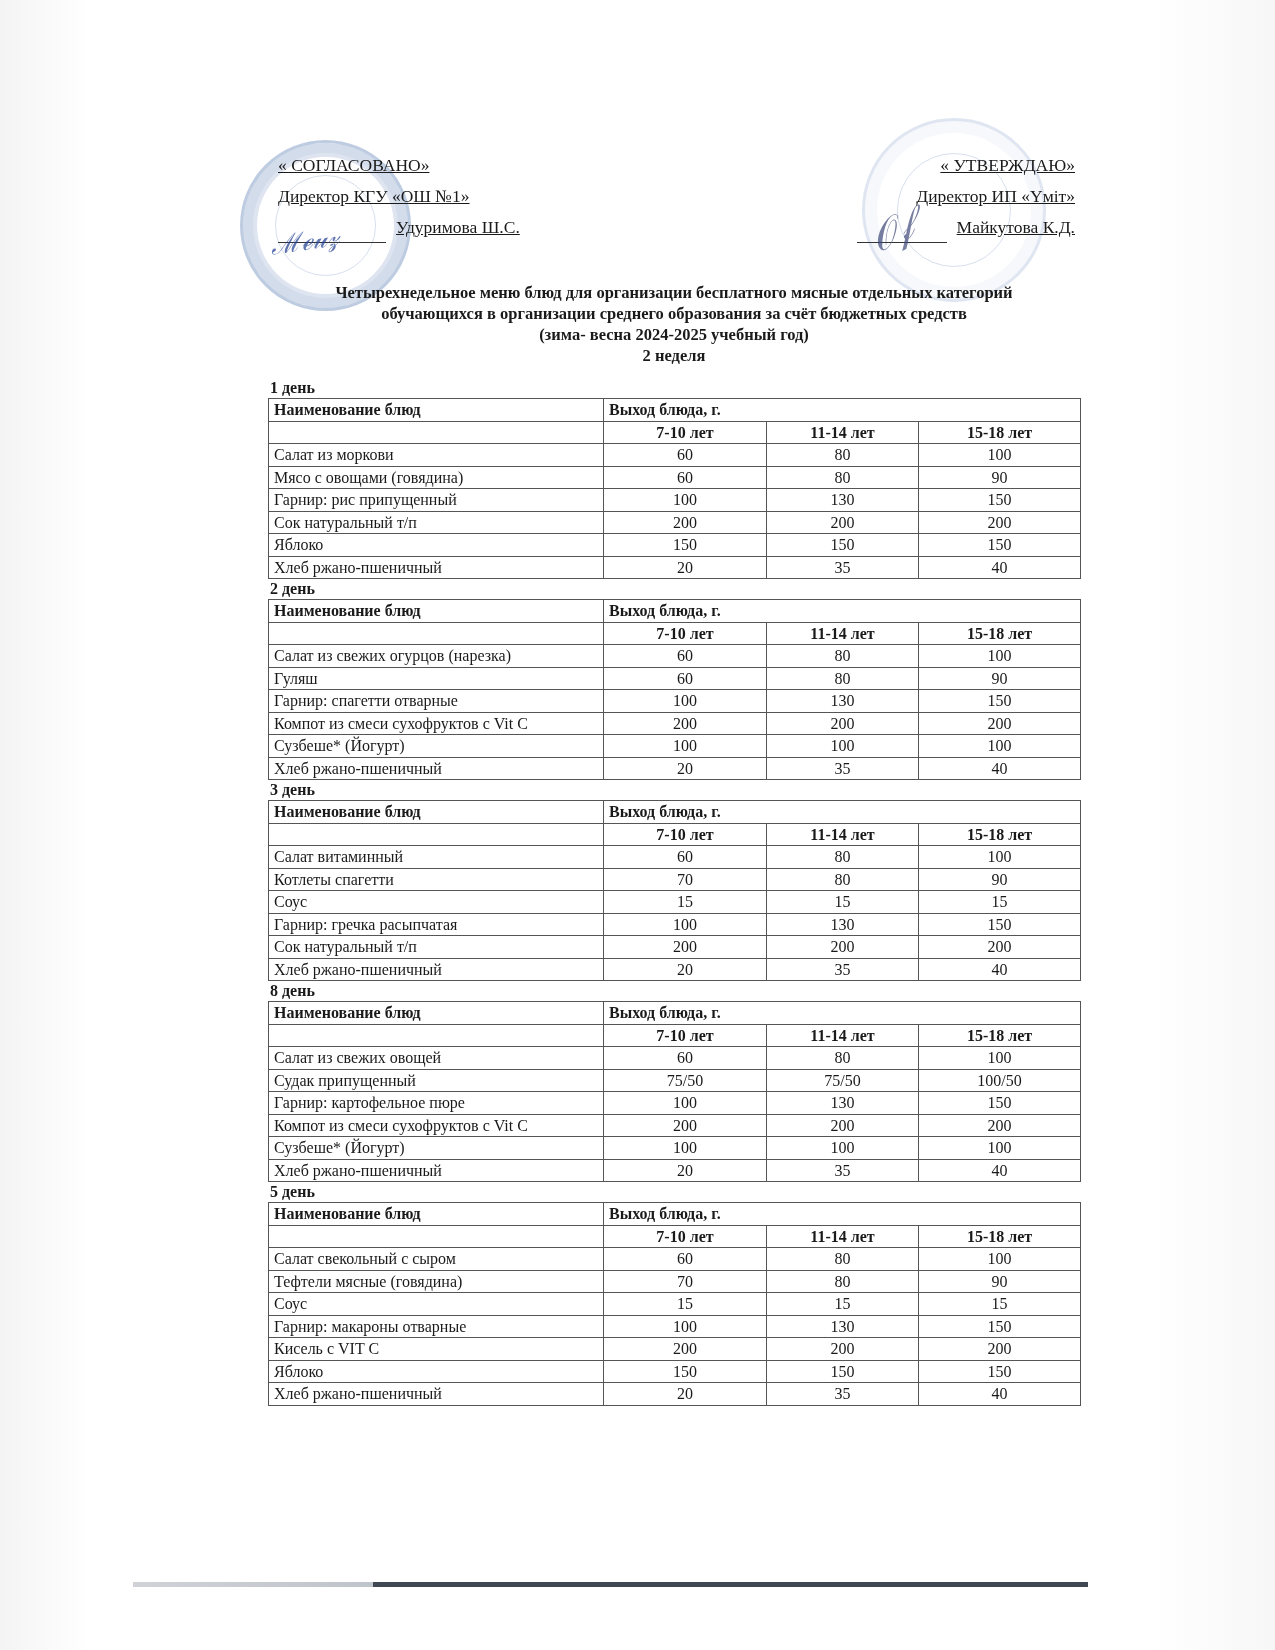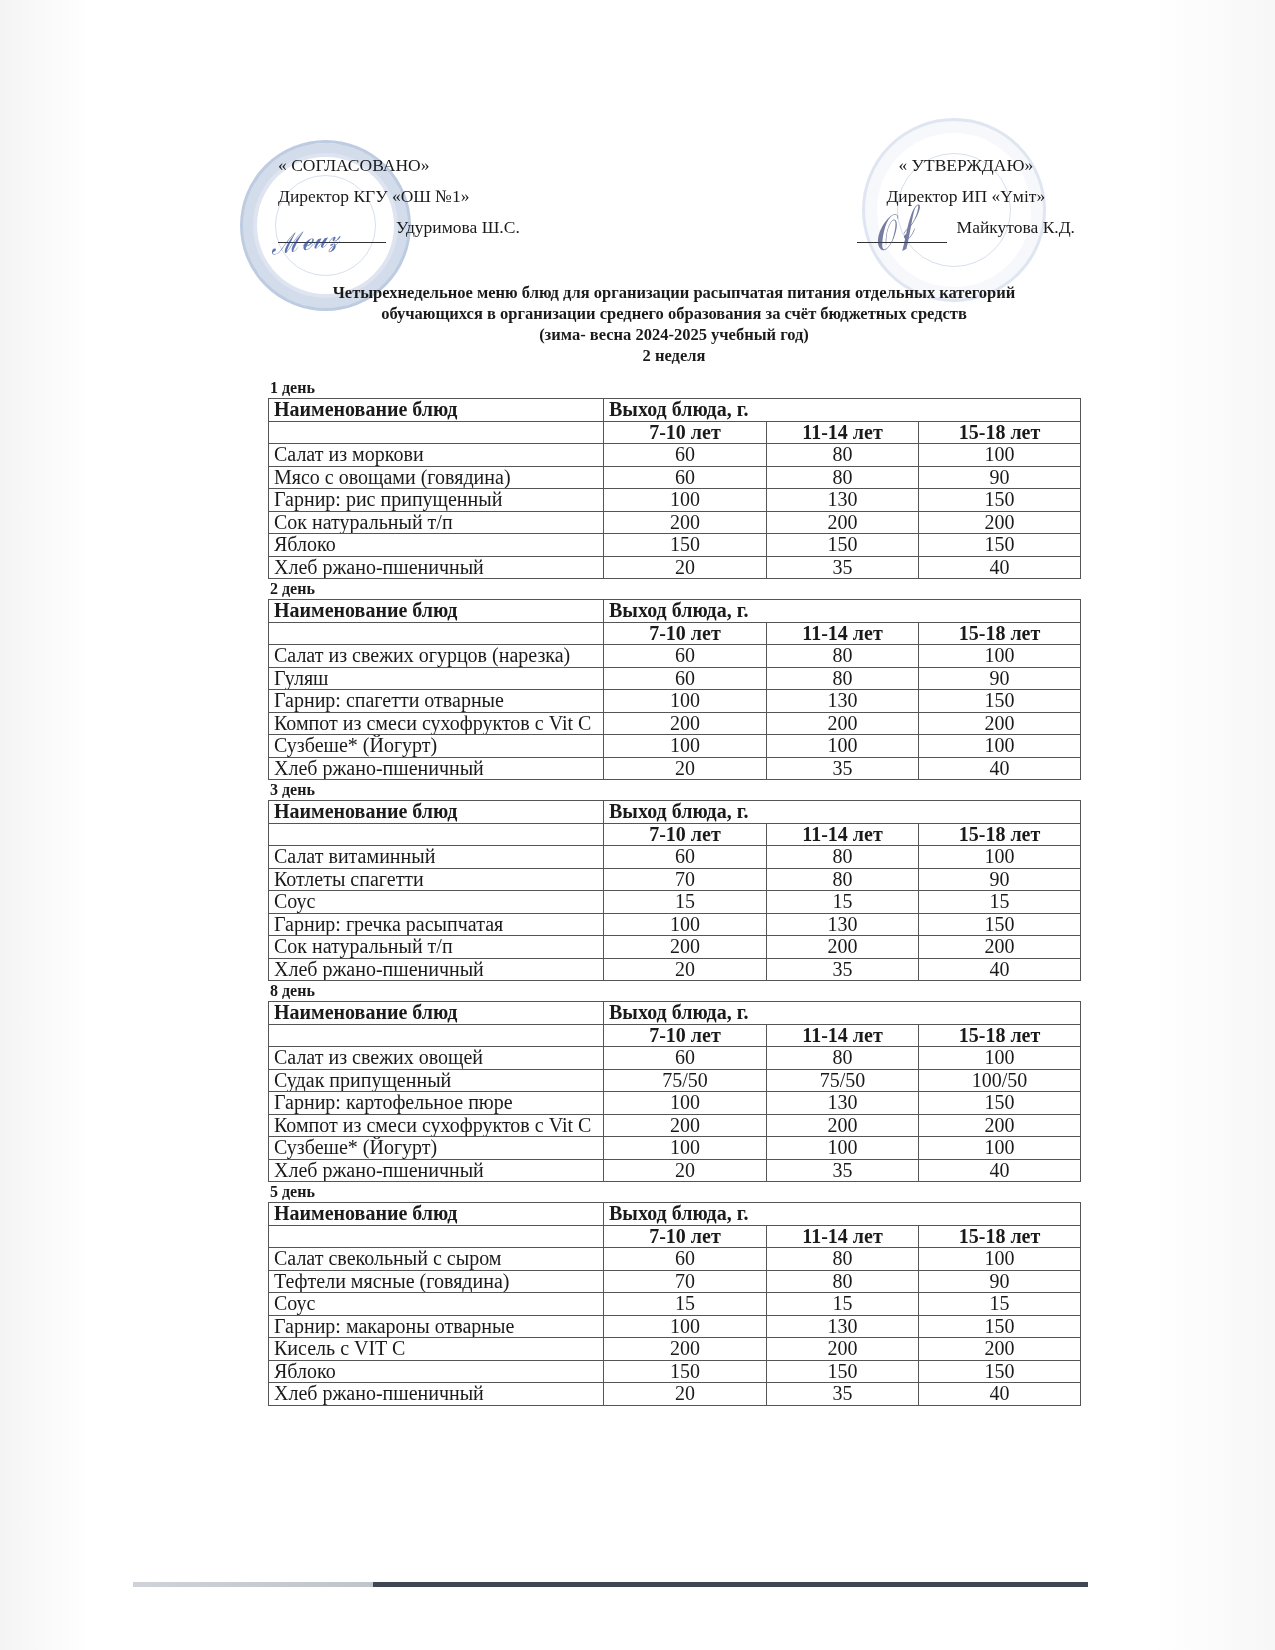--- a/index.html
+++ b/index.html
@@ -2,38 +2,38 @@
 <html><head>
 <meta charset="utf-8">
 <style>
   html, body { margin: 0; padding: 0; }
   body {
     width: 1275px; height: 1650px; background: #ffffff; position: relative; overflow: hidden;
     font-family: "Liberation Serif", "DejaVu Serif", serif; color: #1a1a1a;
   }
   .page-shade { position: absolute; left: 0; top: 0; width: 1275px; height: 1650px;
     background: linear-gradient(90deg, #f4f4f5 0px, #ffffff 90px, #ffffff 1150px, #f7f7f8 1275px); }
-  .approval { position: absolute; font-size: 17.5px; line-height: 31px; }
+  .approval { position: absolute; font-size: 17.5px; line-height: 31px; text-decoration: underline; }
   .approval.left { left: 278px; top: 150px; }
-  .approval.right { right: 200px; top: 150px; text-align: center; }
+  .approval.right { right: 200px; top: 150px; text-align: right; }
   .approval .sig-line { display: inline-block; width: 108px; border-bottom: 1px solid #333; margin-right: 10px; height: 18px; vertical-align: bottom; }
   .approval.right .sig-line { width: 90px; }
   .stamp { position: absolute; border-radius: 50%; border: 3px solid rgba(70,110,170,0.35);
     box-shadow: inset 0 0 0 10px rgba(120,150,200,0.10), inset 0 0 0 14px rgba(70,110,170,0.18); }
   .stamp.left { left: 240px; top: 140px; width: 165px; height: 165px; }
   .stamp.right { left: 862px; top: 118px; width: 178px; height: 178px; border-color: rgba(110,140,190,0.22);
     box-shadow: inset 0 0 0 12px rgba(140,170,210,0.08); }
   .stamp .inner { position: absolute; left: 32px; top: 32px; right: 32px; bottom: 32px; border-radius: 50%; border: 1.5px solid rgba(70,110,170,0.22); }
   .signature { position: absolute; color: rgba(40,70,150,0.75); font-family: "DejaVu Serif", serif; font-style: italic; }
   .signature.left { left: 270px; top: 222px; font-size: 26px; transform: rotate(-8deg); }
   .signature.right { left: 870px; top: 208px; font-size: 40px; transform: rotate(-25deg); color: rgba(60,70,120,0.7); }
   .title-block { position: absolute; left: 268px; width: 812px; top: 282px; text-align: center; font-weight: bold; font-size: 16.5px; line-height: 21px; }
   .content { position: absolute; left: 268px; top: 378px; width: 812px; }
   .day-label { font-weight: bold; font-size: 16px; line-height: 19px; height: 20px; padding-left: 2px; }
-  table.menu { width: 812px; border-collapse: collapse; table-layout: fixed; font-size: 20px; padding-left: 24px; }
+  table.menu { width: 812px; border-collapse: collapse; table-layout: fixed; font-size: 16px; padding-left: 24px; }
   table.menu td { border: 1.4px solid #555; height: 21.5px; padding: 0 5px; line-height: 21px; white-space: nowrap; overflow: hidden; }
   table.menu td.num { text-align: center; }
   table.menu tr.h1 td, table.menu tr.h2 td { font-weight: bold; }
   table.menu tr.h1 td.grp { }
   .col-name { width: 335px; } .col-a { width: 163px; } .col-b { width: 152px; } .col-c { width: 162px; }
   .bottom-edge { position: absolute; left: 133px; top: 1582px; width: 955px; height: 5px;
     background: linear-gradient(90deg, #cfd3d8 0px, #aab0b7 60%, #555c66 100%); }
   .bottom-edge .dark { position: absolute; left: 240px; right: 0; top: 0; height: 5px; background: #3f4753; }
 </style>
 </head>
@@ -56,21 +56,21 @@
 <div class="signature left">ℳℯ𝓊𝓏</div>
 
 <div class="approval right">
   <div>« УТВЕРЖДАЮ»</div>
   <div>Директор ИП «Үміт»</div>
   <div><span class="sig-line"></span><span>Майкутова К.Д.</span></div>
 </div>
 <div class="signature right">𝒪𝒻</div>
 
 <div class="title-block">
-  <div>Четырехнедельное меню блюд для организации расыпчатая питания отдельных категорий</div>
+  <div>Четырехнедельное меню блюд для организации бесплатного мясные отдельных категорий</div>
   <div>обучающихся в организации среднего образования за счёт бюджетных средств</div>
   <div>(зима- весна 2024-2025 учебный год)</div>
   <div>2 неделя</div>
 </div>
 
 <div class="content" id="days">
   <div class="day">
     <div class="day-label">1 день</div>
     <table class="menu">
       <colgroup>

